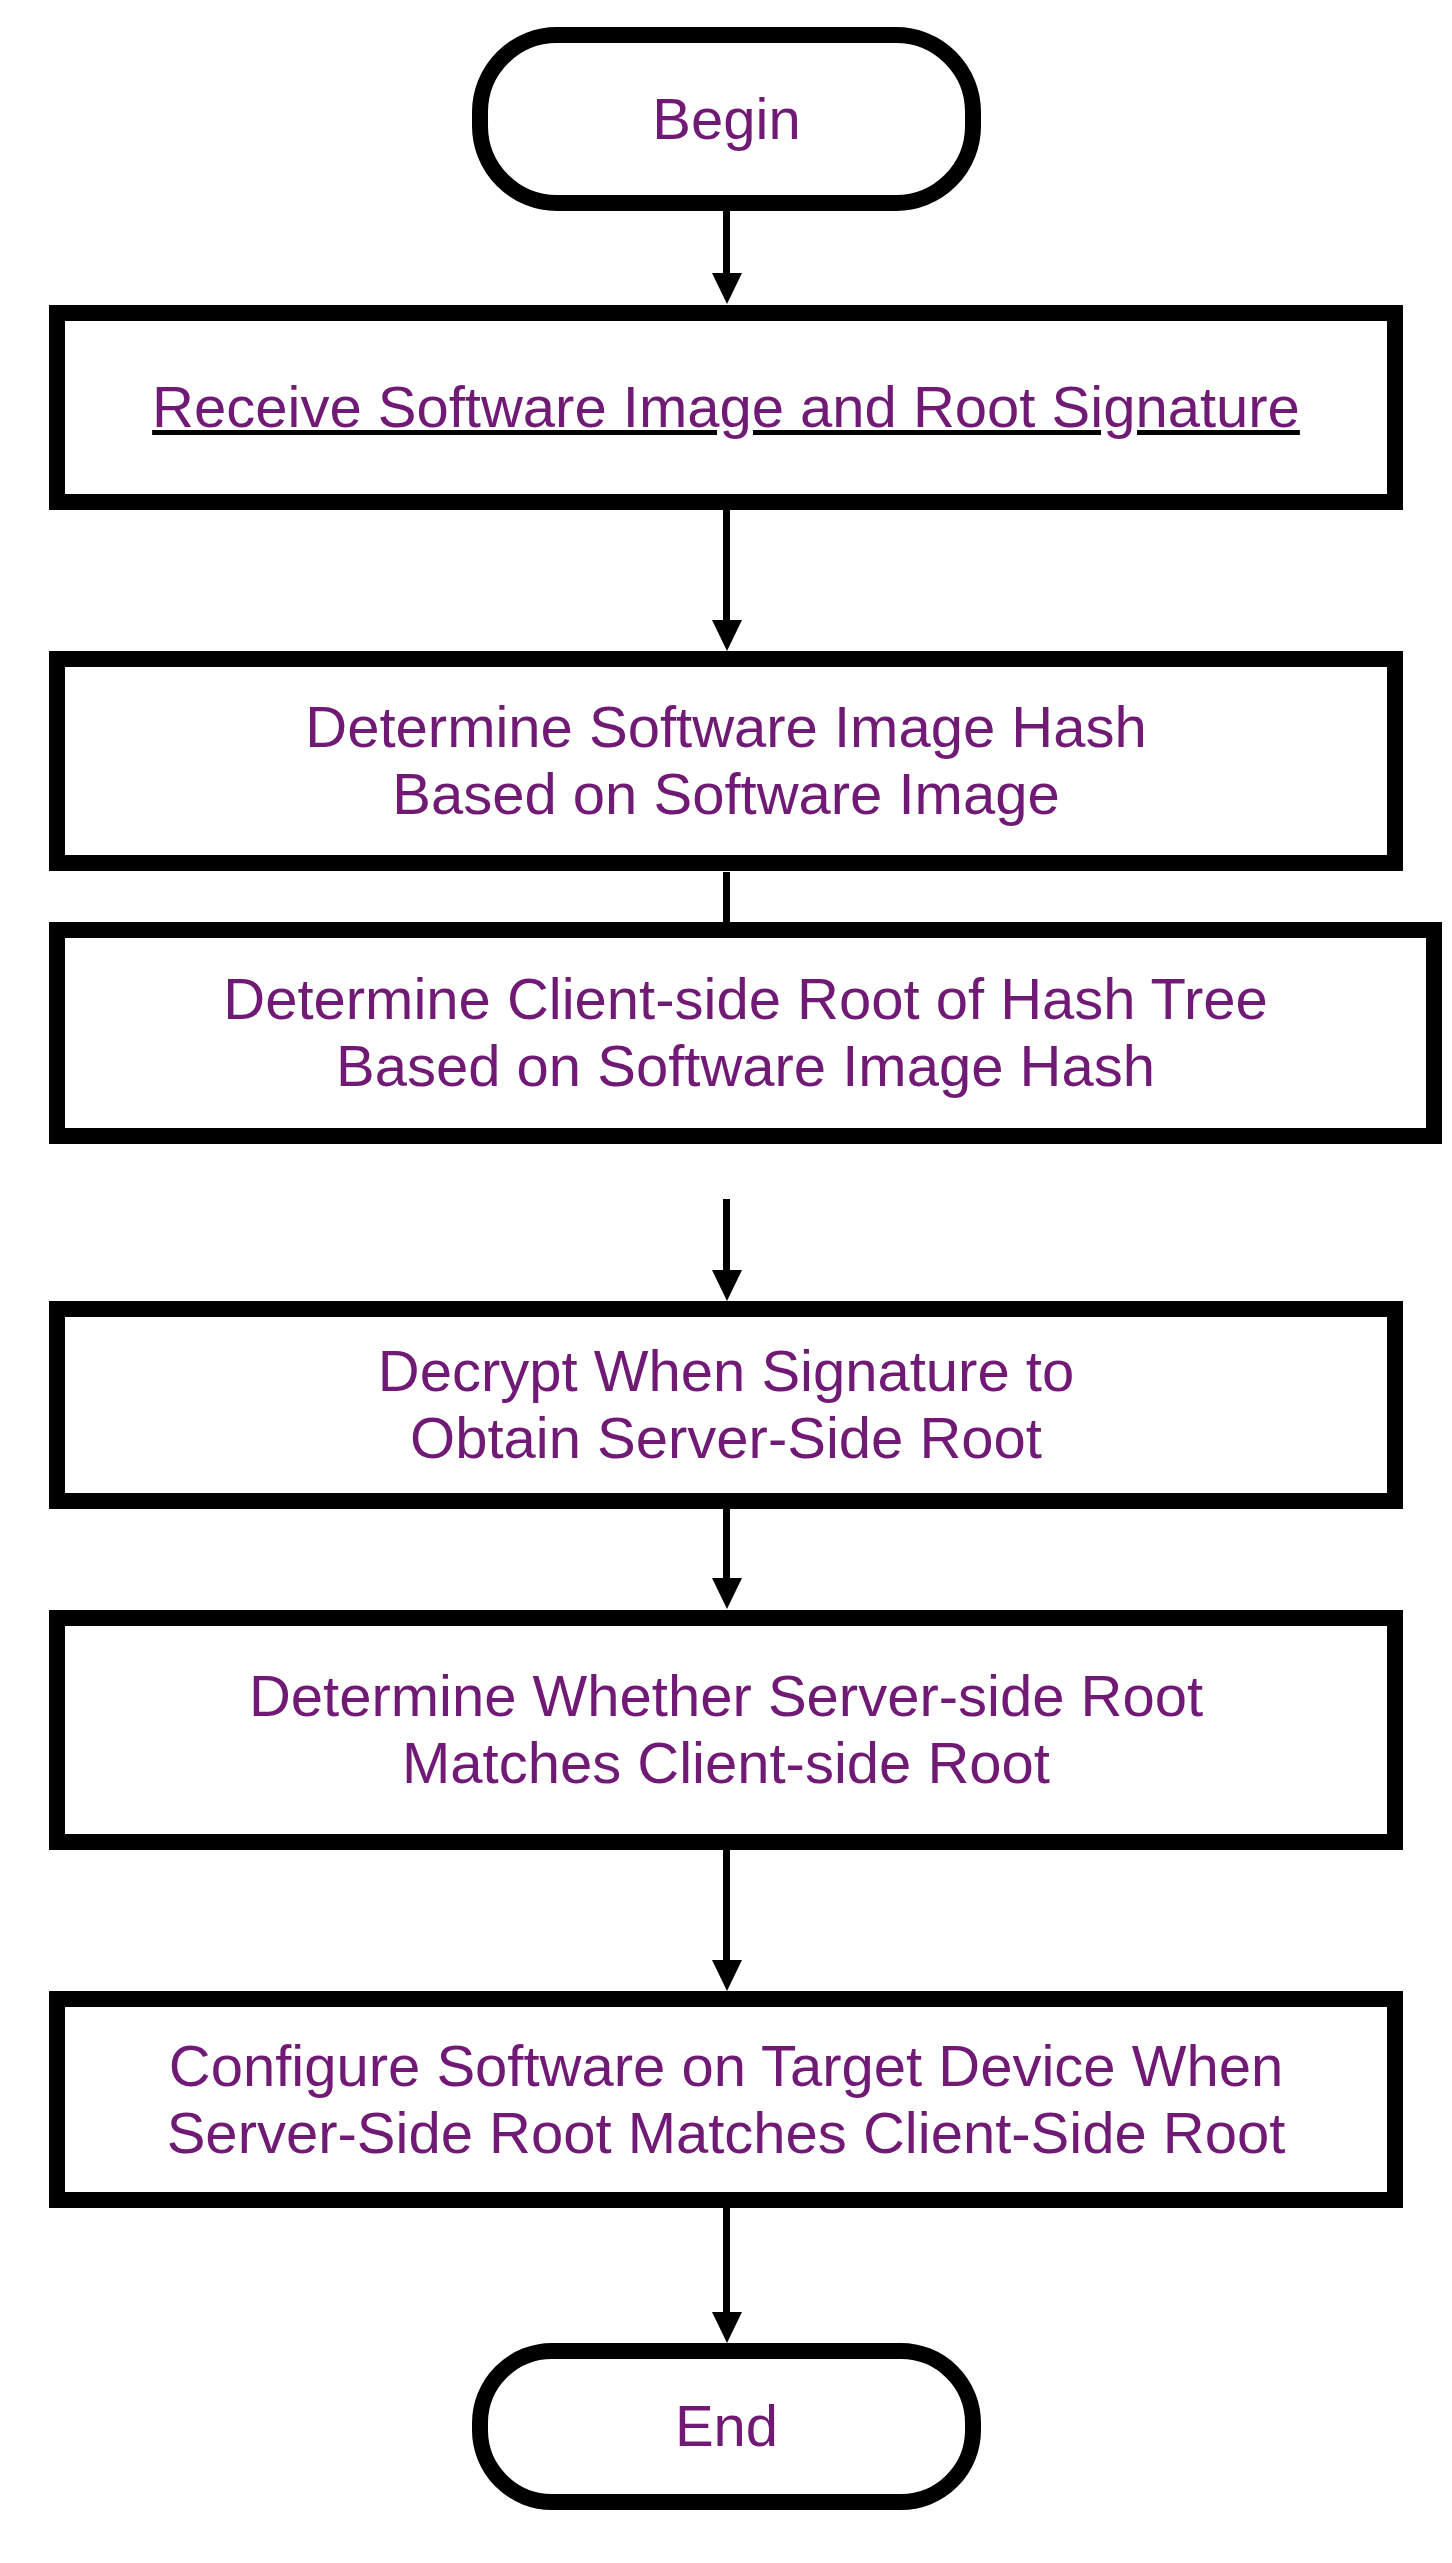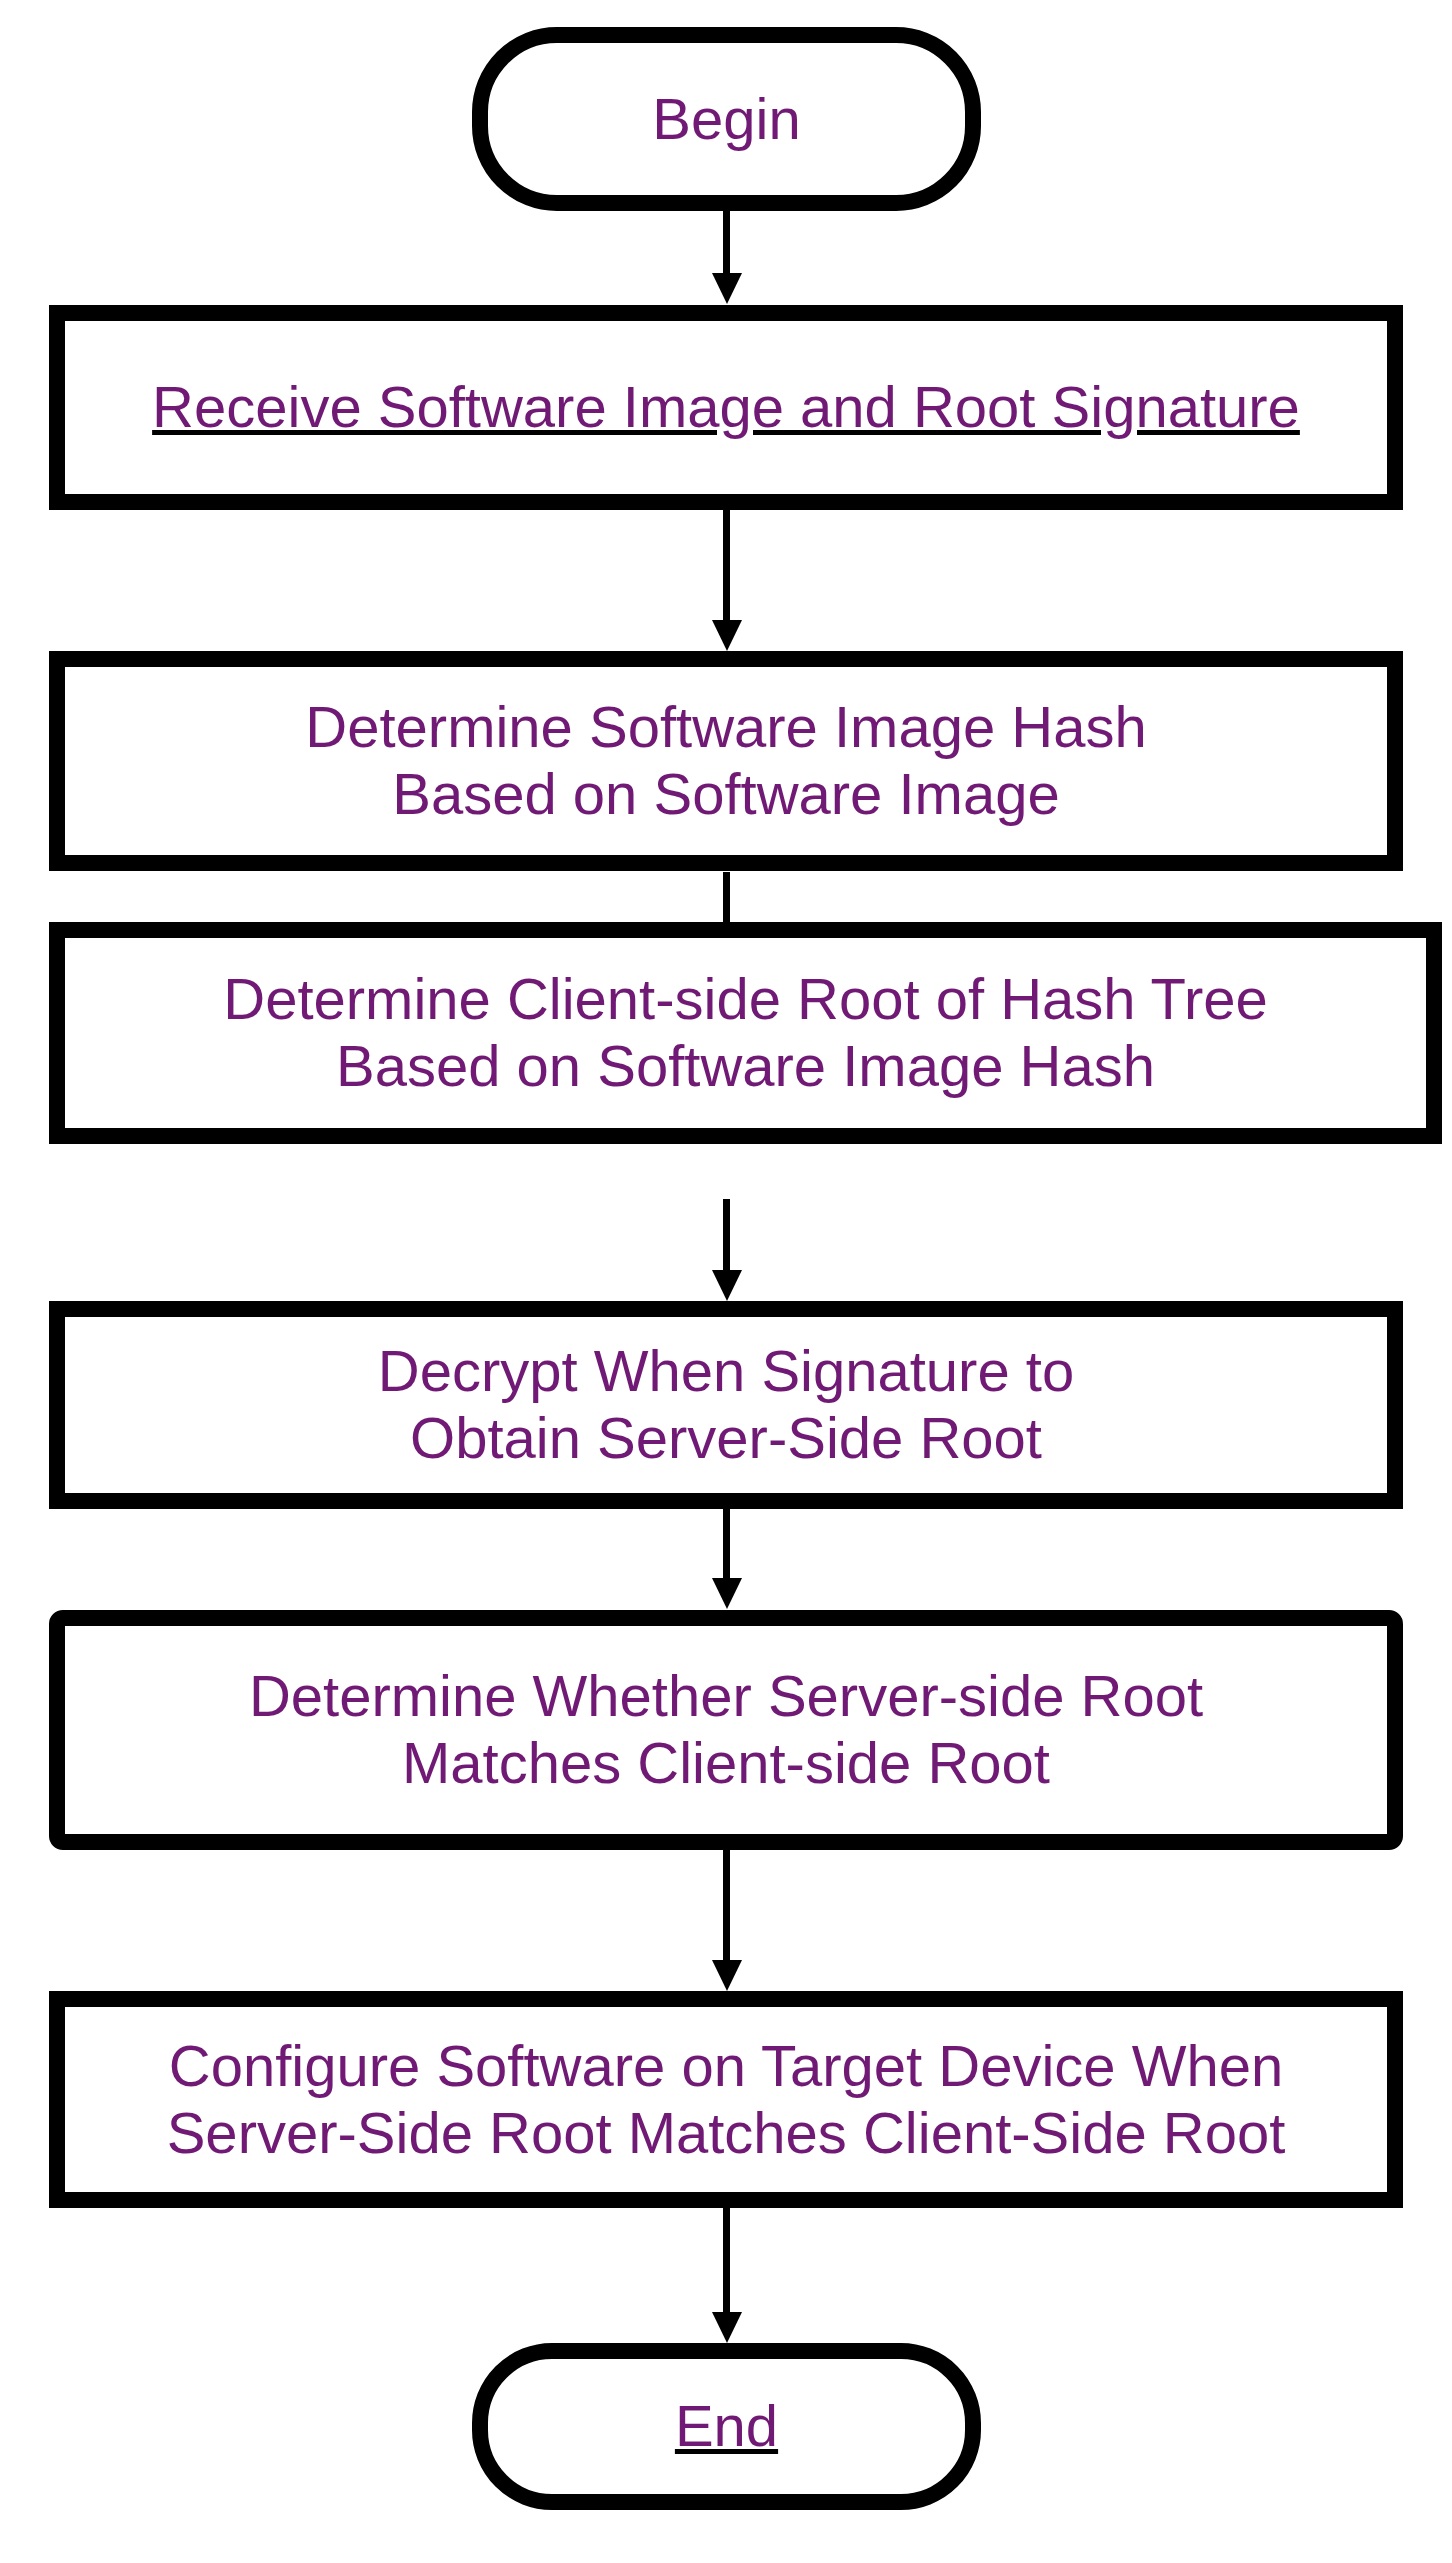--- a/index.html
+++ b/index.html
@@ -100,38 +100,38 @@
   <div class="node process" style="left:49px; top:1301px; width:1354px; height:208px;">
     <span class="label">Decrypt When Signature to
 Obtain Server-Side Root</span>
   </div>
 
   <div class="arrow" style="left:711px; top:1509px; height:100px;">
     <div class="shaft"></div>
     <div class="head"></div>
   </div>
 
-  <div class="node process" style="left:49px; top:1610px; width:1354px; height:240px;border-radius:14px;">
+  <div class="node process" style="left:49px; top:1610px; width:1354px; height:240px;">
     <span class="label">Determine Whether Server-side Root
 Matches Client-side Root</span>
   </div>
 
   <div class="arrow" style="left:711px; top:1850px; height:141px;">
     <div class="shaft"></div>
     <div class="head"></div>
   </div>
 
   <div class="node process" style="left:49px; top:1991px; width:1354px; height:217px;">
     <span class="label">Configure Software on Target Device When
 Server-Side Root Matches Client-Side Root</span>
   </div>
 
   <div class="arrow" style="left:711px; top:2208px; height:135px;">
     <div class="shaft"></div>
     <div class="head"></div>
   </div>
 
-  <div class="node terminator" style="left:472px; top:2343px; width:509px; height:167px; border-radius:80px;text-decoration:underline;">
+  <div class="node terminator" style="left:472px; top:2343px; width:509px; height:167px; border-radius:80px;">
     <span class="label">End</span>
   </div>
 
 </div>
 
 
 </body></html>

